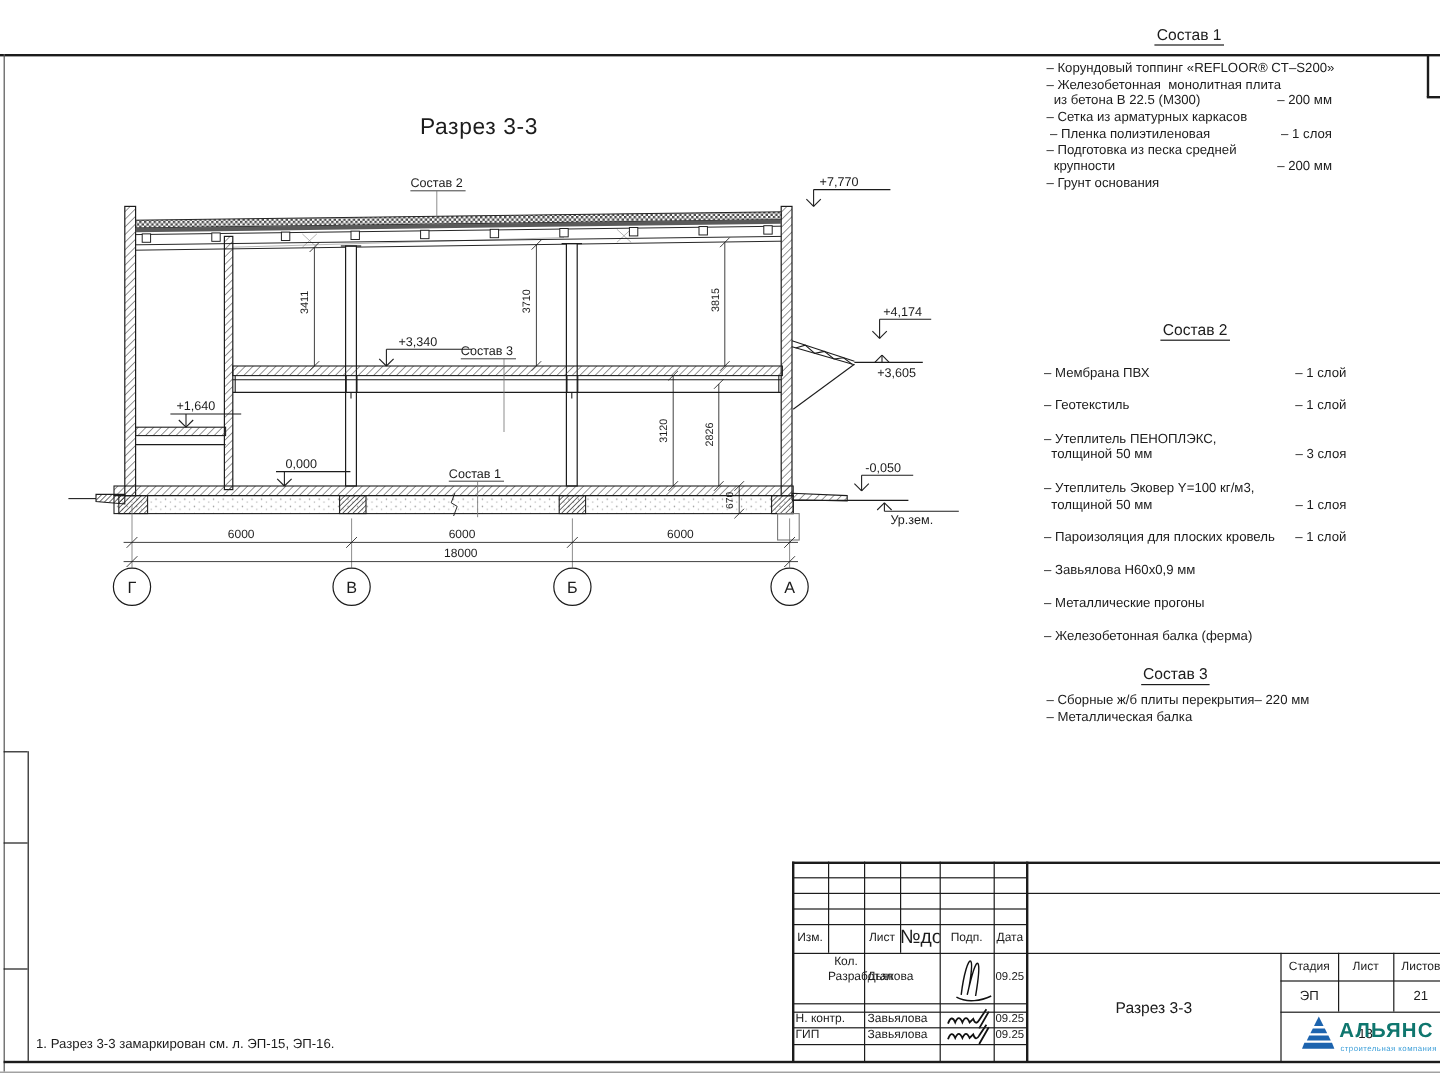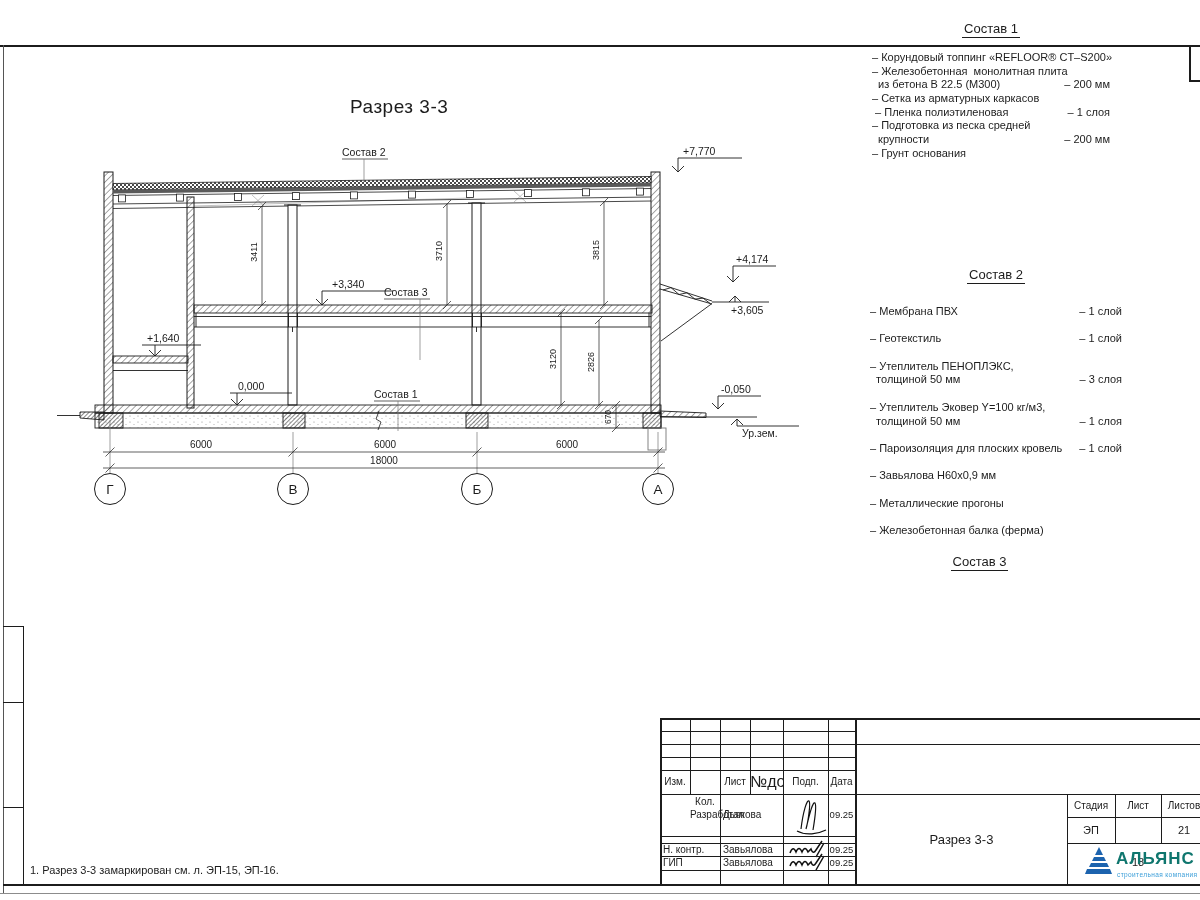--- a/index.html
+++ b/index.html
@@ -291,20 +291,24 @@
   <div class="lrow"><span>– Пароизоляция для плоских кровель</span><span>– 1 слой</span></div>
   <div class="lrow"><span></span><span></span></div>
   <div class="lrow"><span>– Завьялова Н60х0,9 мм</span><span></span></div>
   <div class="lrow"><span></span><span></span></div>
   <div class="lrow"><span>– Металлические прогоны</span><span></span></div>
   <div class="lrow"><span></span><span></span></div>
   <div class="lrow"><span>– Железобетонная балка (ферма)</span><span></span></div>
 </div>
 
 <div class="ltitle-wrap" style="left:872px;top:554px;width:215px;"><span>Состав 3</span></div>
+<div class="lrows" style="left:872px;top:578px;width:215px;">
+  <div class="lrow"><span>– Сборные ж/б плиты перекрытия</span><span>– 220 мм</span></div>
+  <div class="lrow"><span>– Металлическая балка</span><span></span></div>
+</div>
 
 <div class="note">1. Разрез 3-3 замаркирован см. л. ЭП-15, ЭП-16.</div>
 
 <div>
   <div class="hl" style="left:660px;top:718px;width:540px;height:2px;"></div>
   <div class="hl" style="left:660px;top:731px;width:195px;height:1px;"></div>
   <div class="hl" style="left:660px;top:744px;width:540px;height:1px;"></div>
   <div class="hl" style="left:660px;top:757px;width:195px;height:1px;"></div>
   <div class="hl" style="left:660px;top:770px;width:195px;height:1px;"></div>
   <div class="hl" style="left:660px;top:794px;width:540px;height:1px;"></div>

